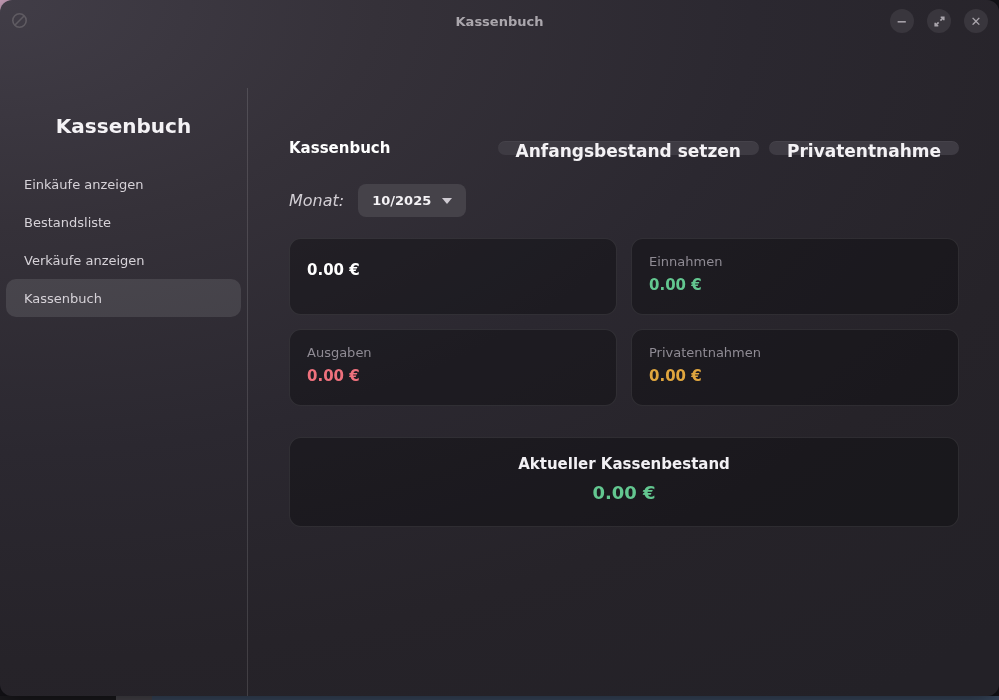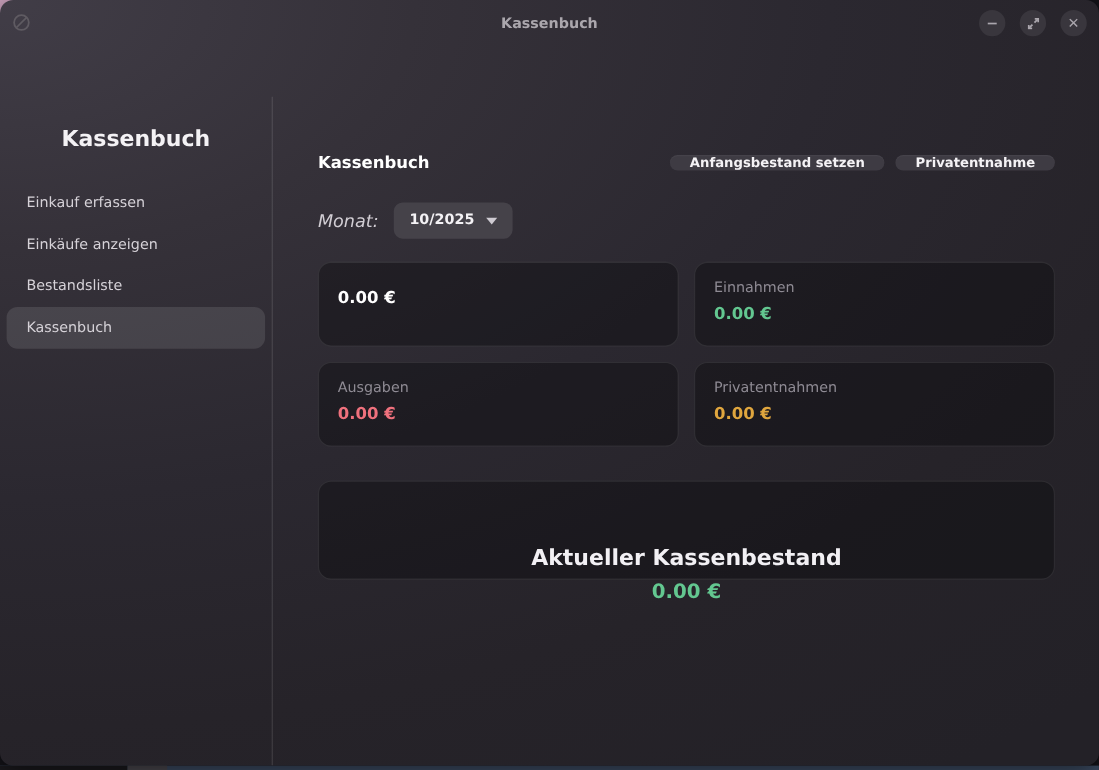--- a/index.html
+++ b/index.html
@@ -94,21 +94,21 @@
   .main-header {
     display:flex; align-items:center; justify-content:space-between;
     height:31px;
   }
   .main-heading { font-size:15px; font-weight:bold; color:#ffffff; }
   .header-actions { display:flex; gap:10px; }
   .btn {
     background:#3e3b43;
     border:none; border-radius:8px;
     padding:0 18px; height:14px;
-    font-size:12px; font-weight:bold; color:#f4f2f5;
+    font-size:17px; font-weight:bold; color:#f4f2f5;
     cursor:pointer;
     font-family:"DejaVu Sans","Liberation Sans",sans-serif;
     box-shadow:inset 0 1px 0 rgba(255,255,255,0.04);
   }
 
   .month-row {
     margin-top:21px; display:flex; align-items:center; gap:14px; height:33px;
   }
   .month-label { font-size:16px; color:#d2ced4;font-style:italic; }
   .dropdown {
@@ -139,21 +139,21 @@
   .card-label { font-size:13px; color:#8f8b94; }
   .card-value { margin-top:7px; font-size:15px; font-weight:bold; color:#ffffff; }
 
   .total-card {
     margin-top:31px; height:90px;
     background:rgba(8,7,10,0.38);
     border:1px solid rgba(255,255,255,0.09);
     border-radius:12px;
     text-align:center; padding-top:17px;
   }
-  .total-title { font-size:20px; font-weight:bold; color:#f2f0f4;margin-top:40px; }
+  .total-title { font-size:15px; font-weight:bold; color:#f2f0f4; }
   .total-value { margin-top:9px; font-size:18px; font-weight:bold; }
 </style>
 </head>
 <body>
 
 <div class="desktop-corner-pink"></div>
 <div class="taskbar-strip"></div>
 <div class="taskbar-seg-dark"></div>
 <div class="taskbar-seg-gray"></div>
 
@@ -178,23 +178,23 @@
         </svg>
       </button>
       <button class="wc-btn">✕</button>
     </div>
   </div>
 
   <div class="window-body">
 
     <div class="sidebar">
       <div class="sidebar-title">Kassenbuch</div>
-      <div class="nav-item">Einkauf erfassen</div>
       <div class="nav-item">Einkäufe anzeigen</div>
       <div class="nav-item">Bestandsliste</div>
+      <div class="nav-item">Verkäufe anzeigen</div>
       <div class="nav-item active">Kassenbuch</div>
     </div>
 
     <div class="main">
 
       <div class="main-header">
         <div class="main-heading">Kassenbuch</div>
         <div class="header-actions">
           <button class="btn">Anfangsbestand setzen</button>
           <button class="btn">Privatentnahme</button>

